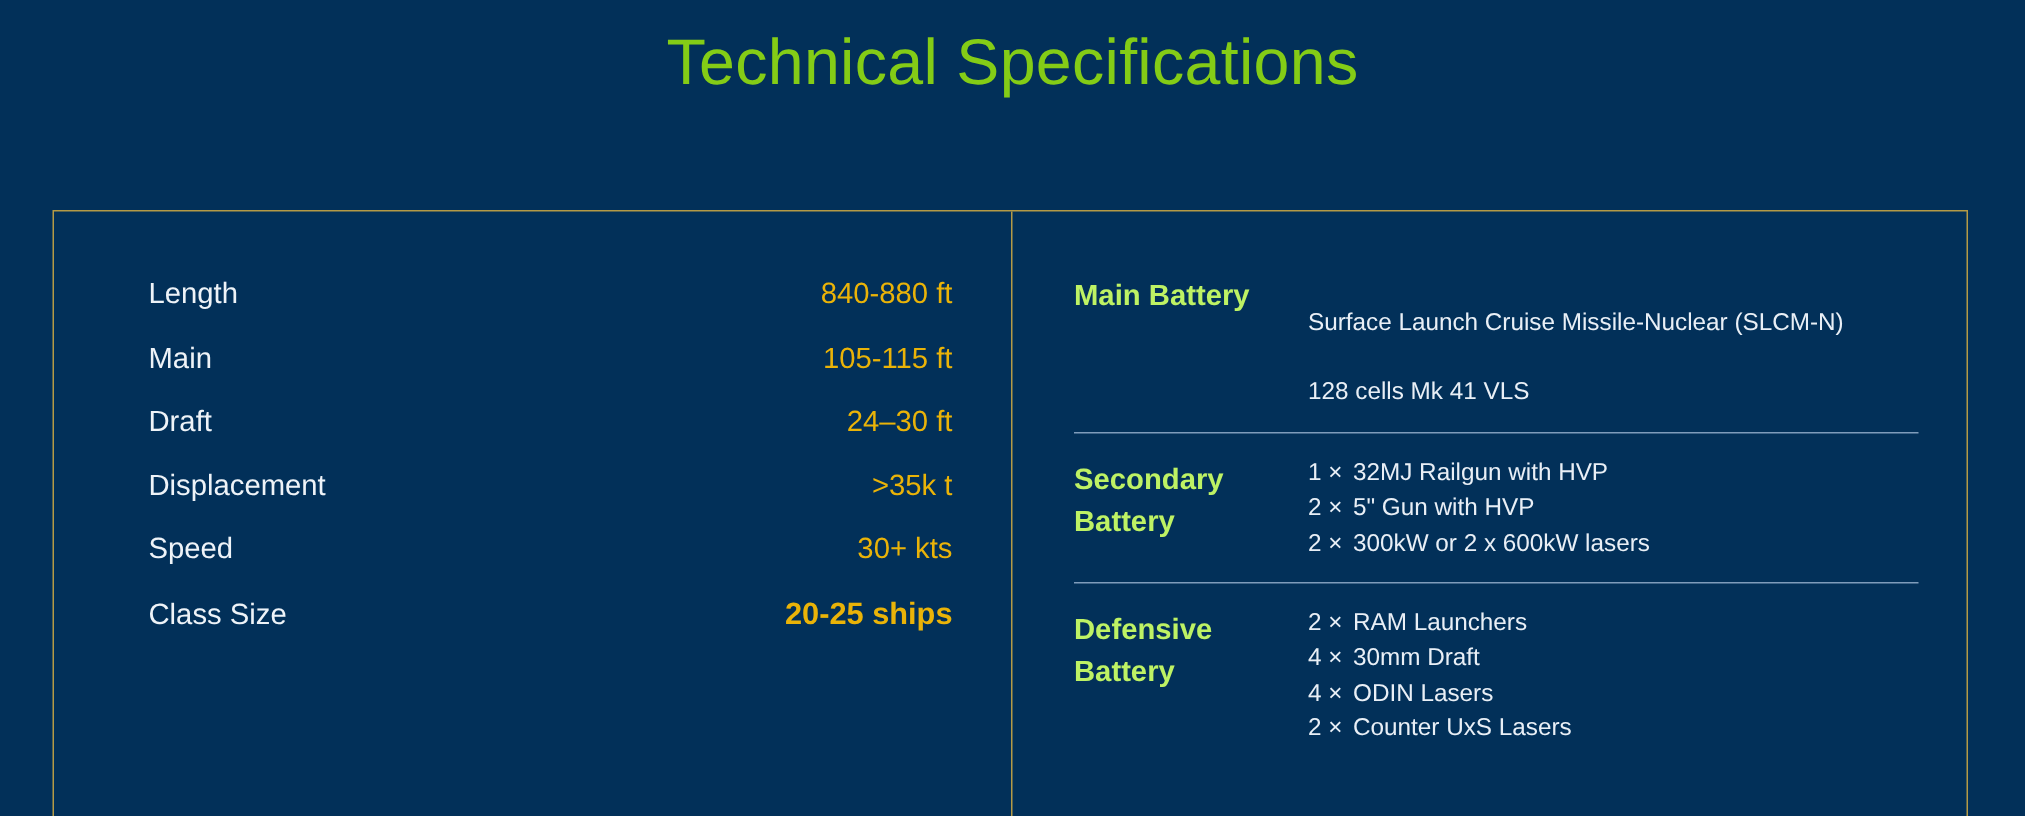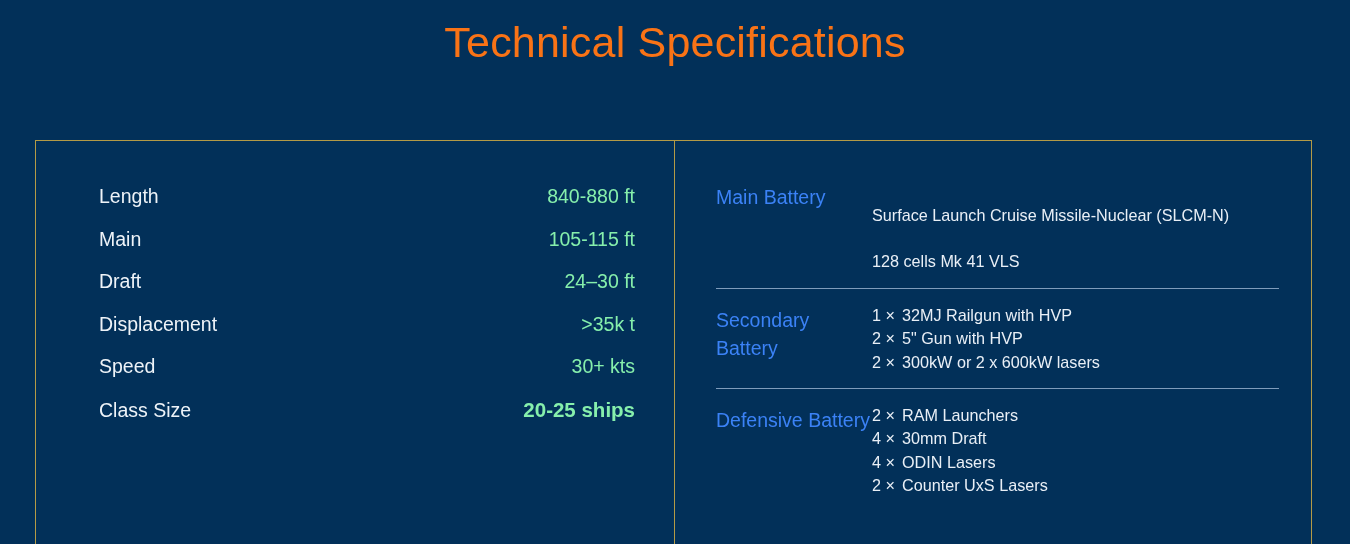--- a/index.html
+++ b/index.html
@@ -14,21 +14,21 @@
     overflow: hidden;
     position: relative;
   }
 
   #page-title {
     position: absolute;
     top: 18px;
     left: 0;
     width: 1350px;
     text-align: center;
-    color: #f97316;
+    color: #84cc16;
     font-size: 43px;
     font-weight: 400;
     letter-spacing: 0.2px;
     line-height: 1.15;
     white-space: nowrap;
   }
 
   #spec-panel {
     position: absolute;
     left: 35px;
@@ -53,21 +53,21 @@
     justify-content: space-between;
     height: 42.6px;
   }
   .spec-label {
     color: #eef3f8;
     font-size: 19.5px;
     font-weight: 400;
     white-space: nowrap;
   }
   .spec-value {
-    color: #86efac;
+    color: #eab308;
     font-size: 19.5px;
     font-weight: 400;
     text-align: right;
     white-space: nowrap;
   }
   .spec-row.emphasis .spec-value {
     font-weight: 700;
     font-size: 20.5px;
   }
 
@@ -86,23 +86,23 @@
   .arm-group:last-child {
     border-bottom: none;
     padding-bottom: 0;
   }
   .arm-group + .arm-group {
     padding-top: 15px;
   }
   .arm-label {
     width: 156px;
     flex: 0 0 156px;
-    color: #3b82f6;
+    color: #bef264;
     font-size: 19.5px;
-    font-weight: 400;
+    font-weight: 700;
     line-height: 1.45;
     padding-top: 2px;
   }
   .arm-items {
     flex: 1;
     min-width: 0;
   }
   .arm-line {
     display: flex;
     color: #e9eff6;

